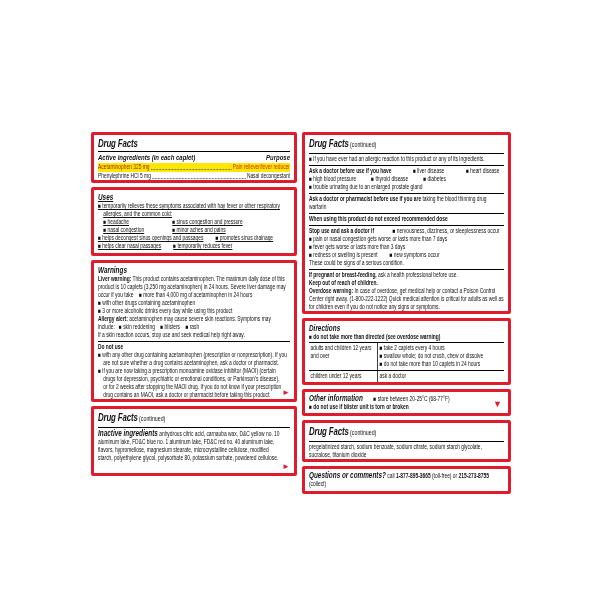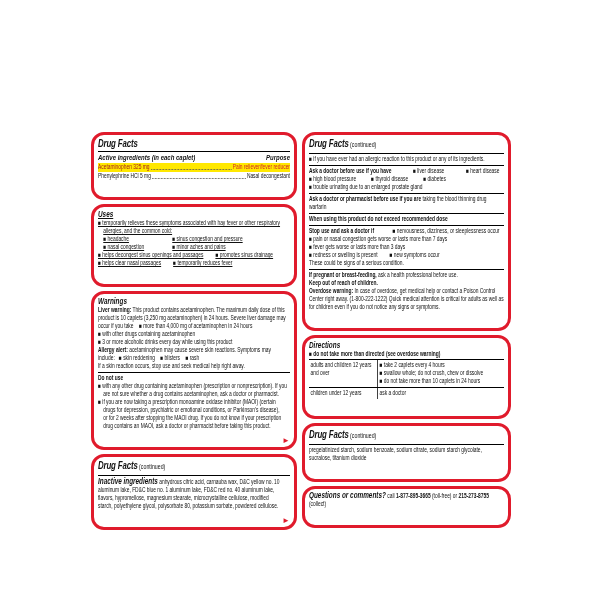--- a/index.html
+++ b/index.html
@@ -4,21 +4,21 @@
 <style>
   * { margin:0; padding:0; box-sizing:border-box; }
   html,body { width:600px; height:600px; background:#ffffff; }
   body { font-family:"Liberation Sans", sans-serif; color:#111; position:relative; }
 
   .panel { position:absolute; left:91px; top:132px; width:420px; display:flex; gap:5px; }
   .col { display:flex; flex-direction:column; gap:4px; }
   .col-left { width:206px; }
   .col-right { width:209px; }
 
-  .box { border:3px solid #e01b2c; border-radius:13px; background:#fff; padding:2px 4px 17px; position:relative; }
+  .box { border:3px solid #e01b2c; border-radius:2px; background:#fff; padding:2px 4px 0; position:relative; }
 
   
   .sq { width:133.33%; transform:scaleX(0.75); transform-origin:0 0; font-size:6.5px; line-height:8px; }
 
   .t1 { font-size:10.5px; font-weight:bold; font-style:italic; line-height:12px; letter-spacing:-0.2px; }
   .cont { font-size:7px; font-weight:normal; font-style:normal; letter-spacing:0; }
   .h2 { font-size:8.5px; font-weight:bold; font-style:italic; line-height:10px; }
   .h2in { font-size:8.5px; font-weight:bold; font-style:italic; }
   .b { font-weight:bold; }
   .hr { border-top:1px solid #000; margin:1.5px 0; }
@@ -175,20 +175,30 @@
             <p>■ take 2 caplets every 4 hours</p>
             <p>■ swallow whole; do not crush, chew or dissolve</p>
             <p>■ do not take more than 10 caplets in 24 hours</p>
           </div>
           <div class="dc1">children under 12 years</div>
           <div>ask a doctor</div>
         </div>
       </div>
     </div>
 
+    <div class="box" style="min-height:27px;">
+      <div class="sq">
+        <div style="display:flex; gap:14px; align-items:baseline;">
+          <span class="h2in">Other information</span>
+          <span>■ store between 20-25°C (68-77°F)</span>
+        </div>
+        <p class="b">■ do not use if blister unit is torn or broken</p>
+      </div>
+      <span class="arrow-d">▼</span>
+    </div>
 
     <div class="box" style="min-height:37px;">
       <div class="sq">
         <div class="t1"><span>Drug Facts</span><span class="cont"> </span><span class="cont">(continued)</span></div>
         <div class="hr"></div>
         <p>pregelatinized starch, sodium benzoate, sodium citrate, sodium starch glycolate, sucralose, titanium dioxide</p>
       </div>
     </div>
 
     <div class="box" style="min-height:28px;">

